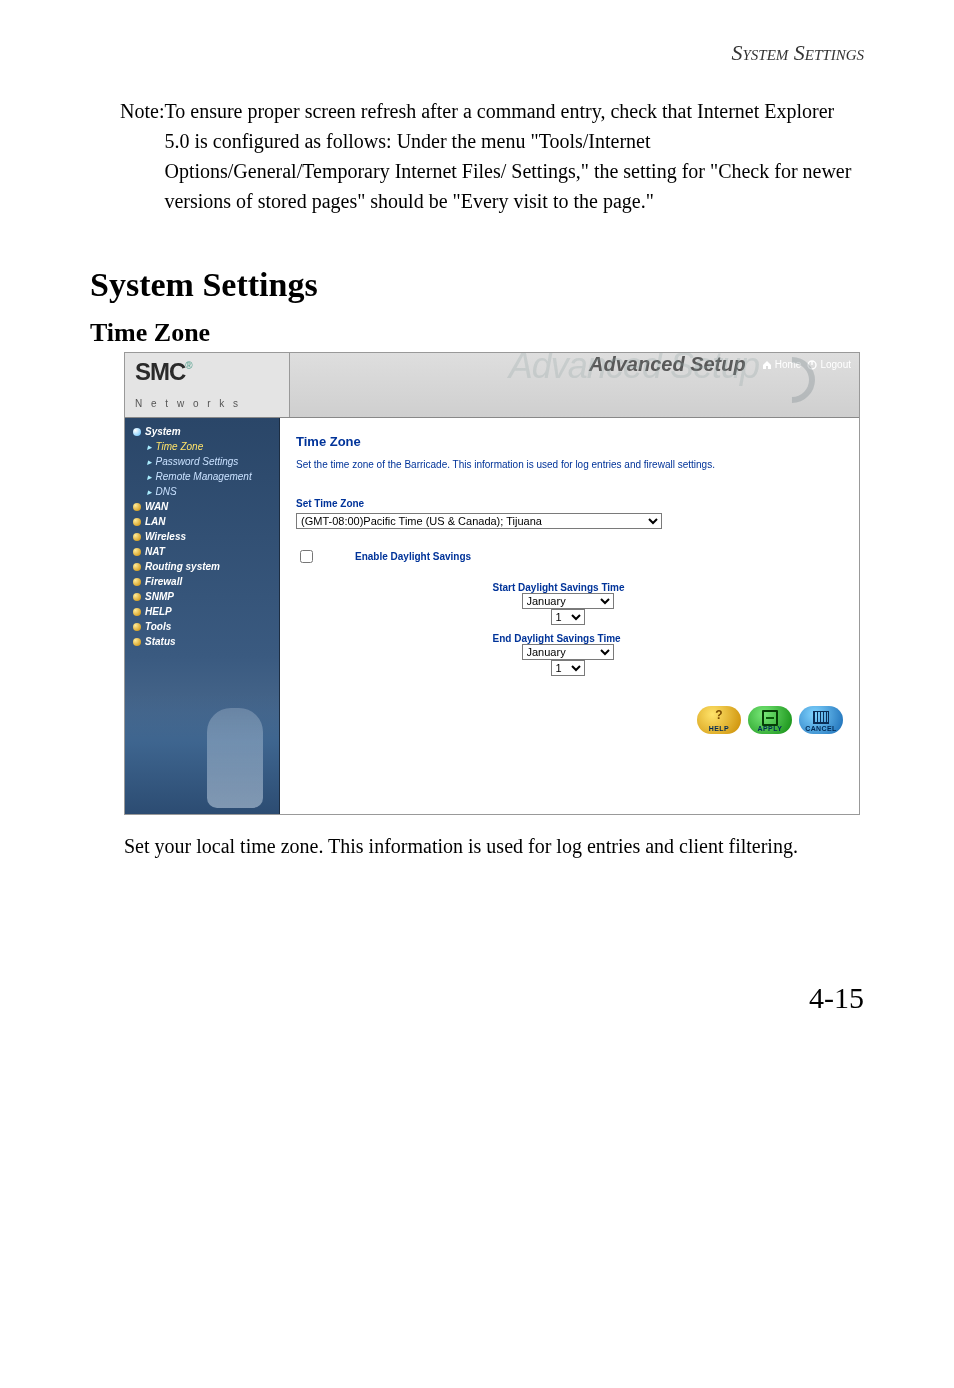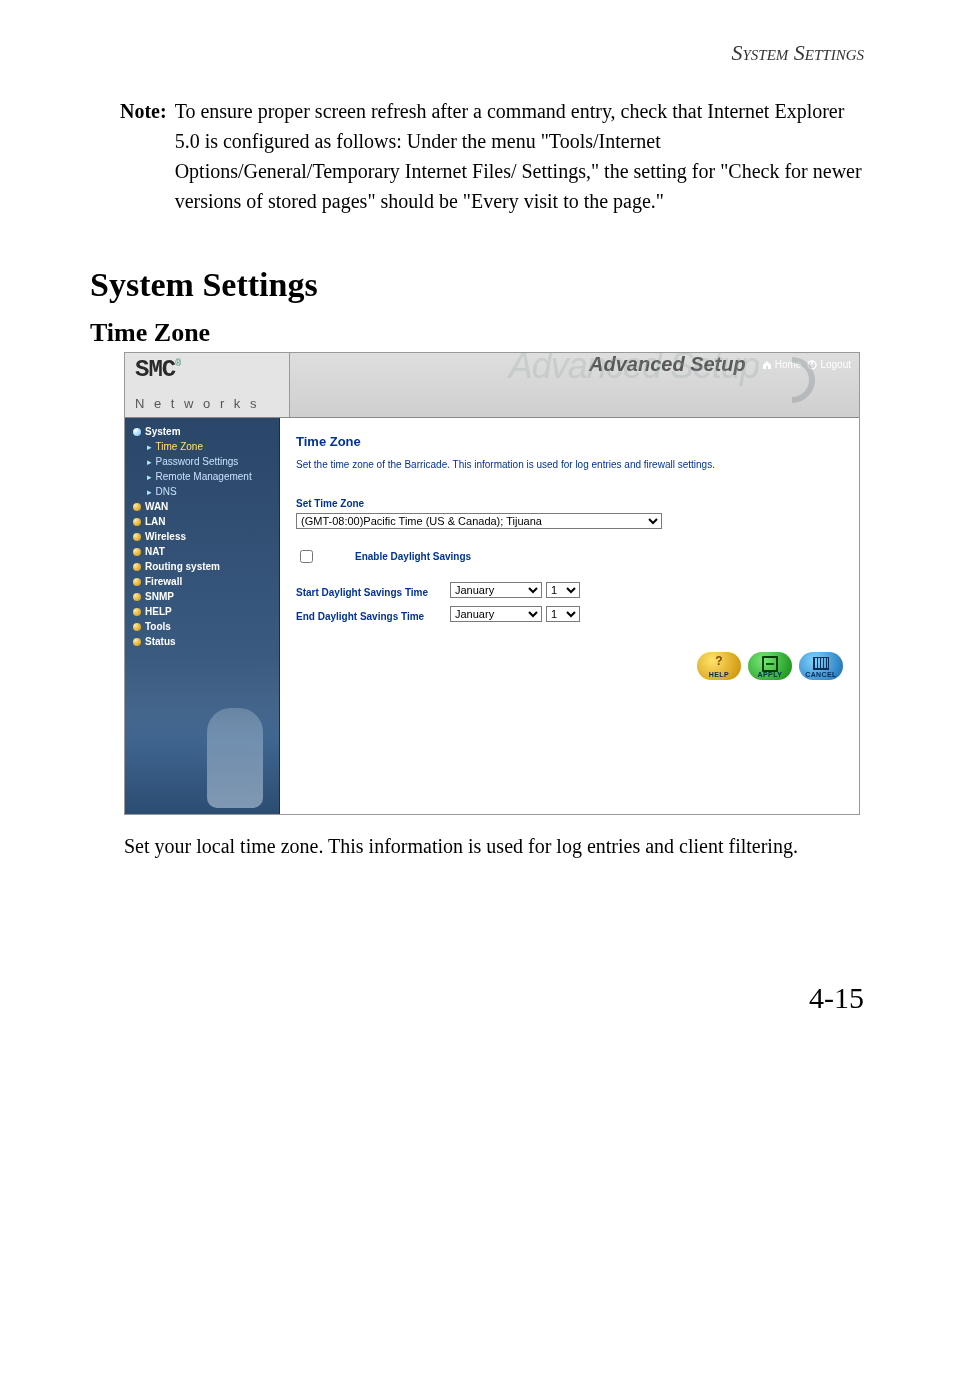--- a/index.html
+++ b/index.html
@@ -19,22 +19,21 @@
       font-family: Garamond, Georgia, serif;
     }
     .note-block {
       padding: 20px 90px 20px 120px;
       display: flex;
       font-family: Garamond, Georgia, serif;
       font-size: 20px;
       line-height: 1.5;
     }
     .note-label {
-      font-weight: bold;
-      margin-right: 8px;
+      font-weight: normal;
       flex-shrink: 0;
     }
     h1.main-heading {
       font-family: Garamond, Georgia, serif;
       font-size: 34px;
       font-weight: bold;
       margin: 30px 0 14px 90px;
     }
     h2.sub-heading {
       font-family: Garamond, Georgia, serif;
@@ -59,30 +58,30 @@
       width: 154px;
       background: #e4e4e4;
       display: flex;
       flex-direction: column;
       justify-content: center;
       align-items: flex-start;
       padding-left: 10px;
       border-right: 1px solid #999;
     }
     .logo-text {
-      font-family: Liberation Mono, monospace;
+      font-family: Liberation Sans, sans-serif;
       font-size: 24px;
       font-weight: 900;
       color: #2a2a2a;
       letter-spacing: -1px;
       line-height: 0.9;
     }
     .logo-text sup { font-size: 10px; color:#6a9; vertical-align: top; }
     .logo-sub {
-      font-size: 13px;
+      font-size: 10px;
       letter-spacing: 3px;
       color: #555;
       margin-top: 15px;
     }
     .ui-banner {
       flex: 1;
       position: relative;
       background: linear-gradient(to bottom, #dedede 0%, #cfcfcf 100%);
       display: flex;
       flex-direction: column;
@@ -144,20 +143,21 @@
     .hdr-link svg { margin-right: 3px; }
     .ui-body { display: flex; }
     .sidebar {
       width: 154px;
       background: linear-gradient(to bottom, #2a4668 0%, #3a5a80 60%, #5b7a9c 100%);
       color: #fff;
       padding: 6px 0 0 0;
       min-height: 390px;
       position: relative;
       border-right: 1px solid #1c2d42;
+      font-style: italic;
     }
     .sb-group, .sb-item {
       padding: 2px 0 2px 8px;
       font-size: 10px;
       display: flex;
       align-items: center;
       cursor: pointer;
     }
     .sb-group .bullet {
       width: 8px; height: 8px; border-radius: 50%;
@@ -218,21 +218,21 @@
       font-size: 11px;
       font-family: Arial, sans-serif;
       width: 366px;
       margin-bottom: 18px;
       border: 1px solid #7a7a7a;
       background: #fff;
     }
     .cb-row { display: flex; align-items: center; margin-bottom: 16px; }
     .cb-row input { margin-right: 6px; }
     .cb-row label { color: #003399; font-weight: bold; font-size: 10px; padding-left: 36px; }
-    .sel-row { display: flex; align-items: flex-end; margin-bottom: 8px; }
+    .sel-row { display: flex; align-items: center; margin-bottom: 8px; flex-direction: column; }
     .sel-row .lbl { color: #003399; font-weight: bold; font-size: 10px; width: 154px; }
     .sel-row select { font-size: 11px; border: 1px solid #7a7a7a; margin-right: 4px; background:#fff; font-family: Arial,sans-serif;}
     .sel-row select.mon { width: 92px; }
     .sel-row select.day { width: 34px; }
     .btn-row { text-align: right; margin-top: 30px; }
     .pill-btn {
       display: inline-block;
       min-width: 44px;
       height: 28px;
       border-radius: 14px;

